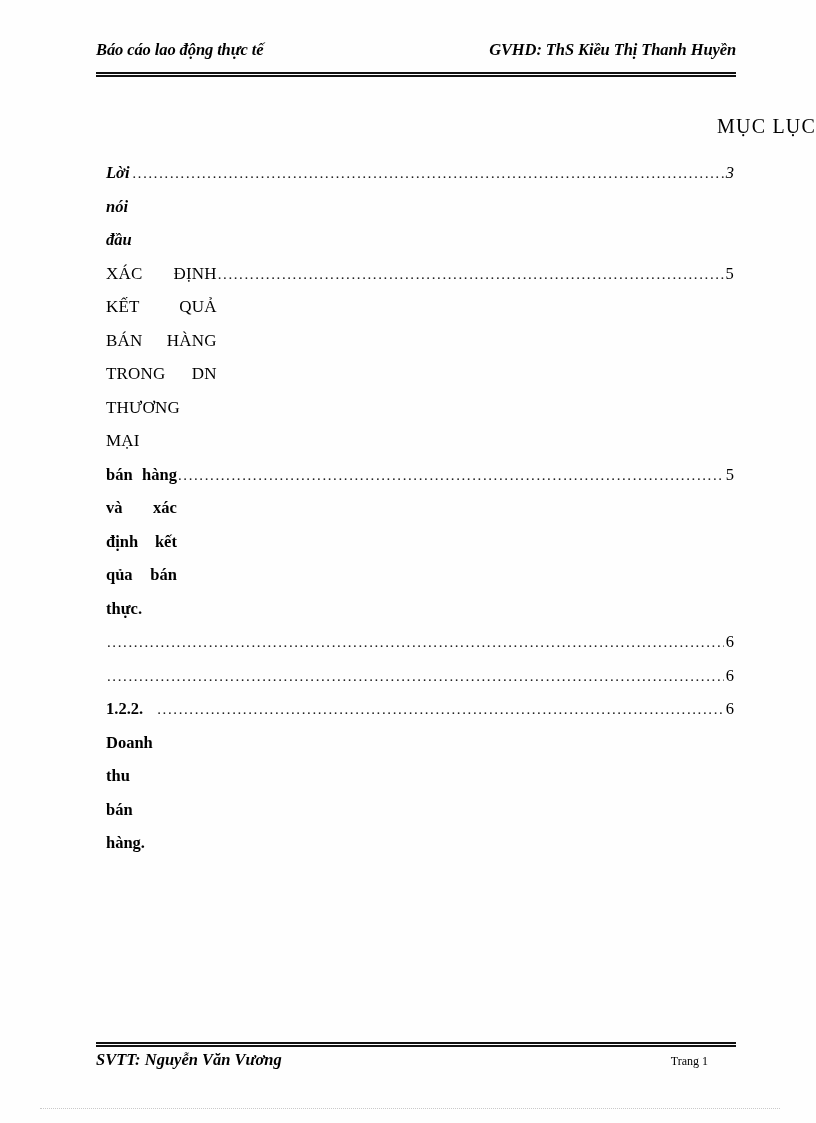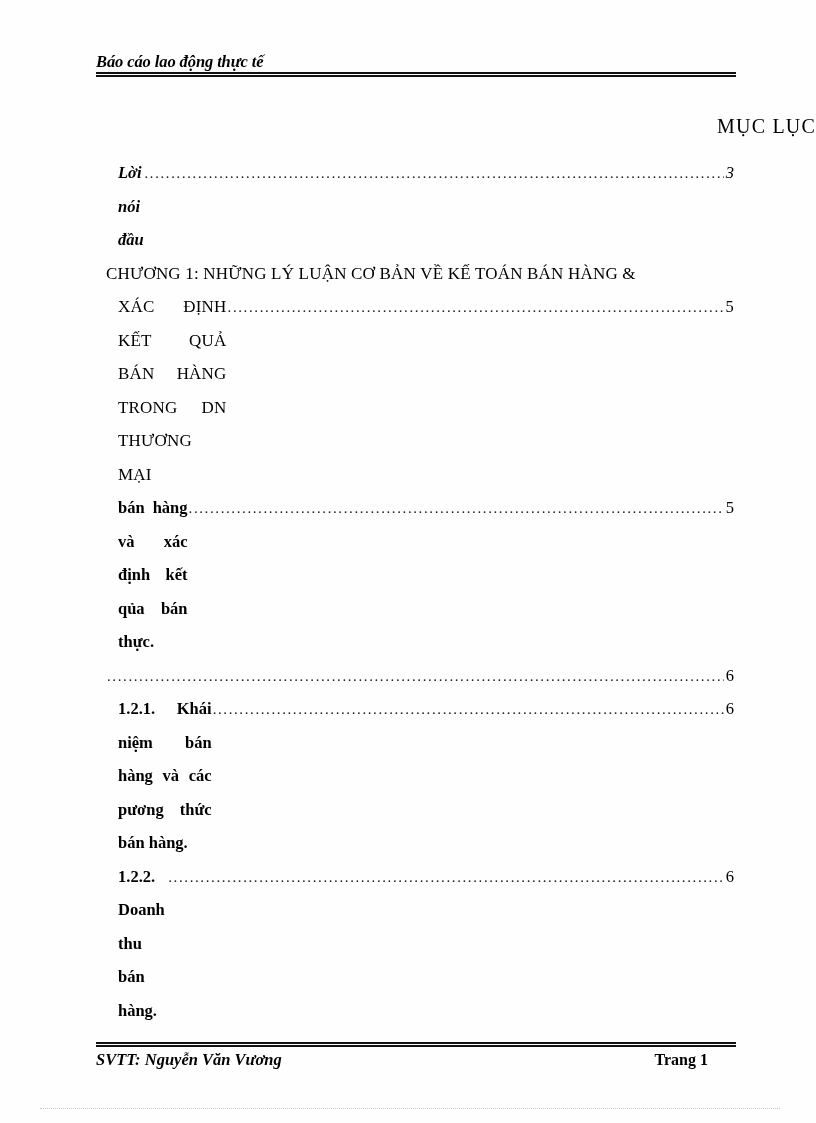--- a/index.html
+++ b/index.html
@@ -20,21 +20,21 @@
     left: 0; top: 0;
     width: 816px;
     height: 1123px;
     background: #fefefe;
   }
 
   
   .page-header {
     position: absolute;
     left: 96px;
-    top: 52px;
+    top: 40px;
     width: 640px;
     display: flex;
     justify-content: space-between;
     align-items: flex-end;
     font-weight: bold;
     font-style: italic;
     font-size: 16.5px;
     letter-spacing: -0.1px;
     white-space: nowrap;
   }
@@ -82,21 +82,20 @@
   .toc-entry.is-italic { font-style: italic; }
   .toc-entry.is-caps { letter-spacing: 0.2px; font-weight: normal; font-size: 17px; }
   .toc-entry .leader-row {
     display: flex;
     align-items: baseline;
     width: 100%;
   }
   .toc-entry .label {
     flex: 0 1 auto;
     white-space: pre-wrap;
-    margin-left: 12px;
   }
   .toc-entry .leader {
     flex: 1 1 auto;
     overflow: hidden;
     white-space: nowrap;
     letter-spacing: 1.6px;
     font-weight: normal;
     font-size: 15px;
     line-height: 1;
     margin: 0 1px;
@@ -134,57 +133,57 @@
     justify-content: space-between;
     align-items: baseline;
     white-space: nowrap;
   }
   .footer-left {
     font-weight: bold;
     font-style: italic;
     font-size: 16.5px;
   }
   .footer-right {
-    font-weight: bold;
+    font-weight: normal;
     font-style: normal;
-    font-size: 16px;
+    font-size: 12px;
     padding-right: 28px;
   }
 
   
   .scan-edge {
     position: absolute;
     left: 40px;
     top: 1108px;
     width: 740px;
     border-top: 1px dotted #c9c9c9;
   }
 </style>
 </head>
 <body>
 
 <div class="page">
 
   <div class="page-header">
     <span>Báo cáo lao động thực tế</span>
+    <span>GVHD: ThS Kiều Thị Thanh Huyền</span>
   </div>
   <div class="header-rule"></div>
 
   <div class="doc-title">MỤC LỤC</div>
 
   <div class="toc" id="toc-list">
       <div class="toc-entry is-italic">
         <div class="leader-row">
           <span class="label">Lời nói đầu</span>
           <span class="leader">................................................................................................................................................................................................................................................................................................................................................................................................................</span>
           <span class="pageno">3</span>
         </div>
       </div>
       <div class="toc-entry is-caps">
-        <div class="wrap-line">CHƯƠNG 1: NHỮNG LÝ LUẬN CƠ BẢN VỀ KẾ TOÁN BÁN HÀNG &amp;</div>
         <div class="leader-row">
           <span class="label">XÁC ĐỊNH KẾT QUẢ BÁN HÀNG TRONG DN THƯƠNG MẠI</span>
           <span class="leader">................................................................................................................................................................................................................................................................................................................................................................................................................</span>
           <span class="pageno">5</span>
         </div>
       </div>
       <div class="toc-entry">
         <div class="leader-row">
           <span class="label">bán hàng và xác định kết qủa bán thực.</span>
           <span class="leader">................................................................................................................................................................................................................................................................................................................................................................................................................</span>
@@ -192,21 +191,20 @@
         </div>
       </div>
       <div class="toc-entry">
         <div class="leader-row">
           <span class="leader">................................................................................................................................................................................................................................................................................................................................................................................................................</span>
           <span class="pageno">6</span>
         </div>
       </div>
       <div class="toc-entry">
         <div class="leader-row">
-          <span class="label">1.2.1. Khái niệm bán hàng và các pương thức bán hàng.</span>
           <span class="leader">................................................................................................................................................................................................................................................................................................................................................................................................................</span>
           <span class="pageno">6</span>
         </div>
       </div>
       <div class="toc-entry">
         <div class="leader-row">
           <span class="label">1.2.2. Doanh thu bán hàng.</span>
           <span class="leader">................................................................................................................................................................................................................................................................................................................................................................................................................</span>
           <span class="pageno">6</span>
         </div>

